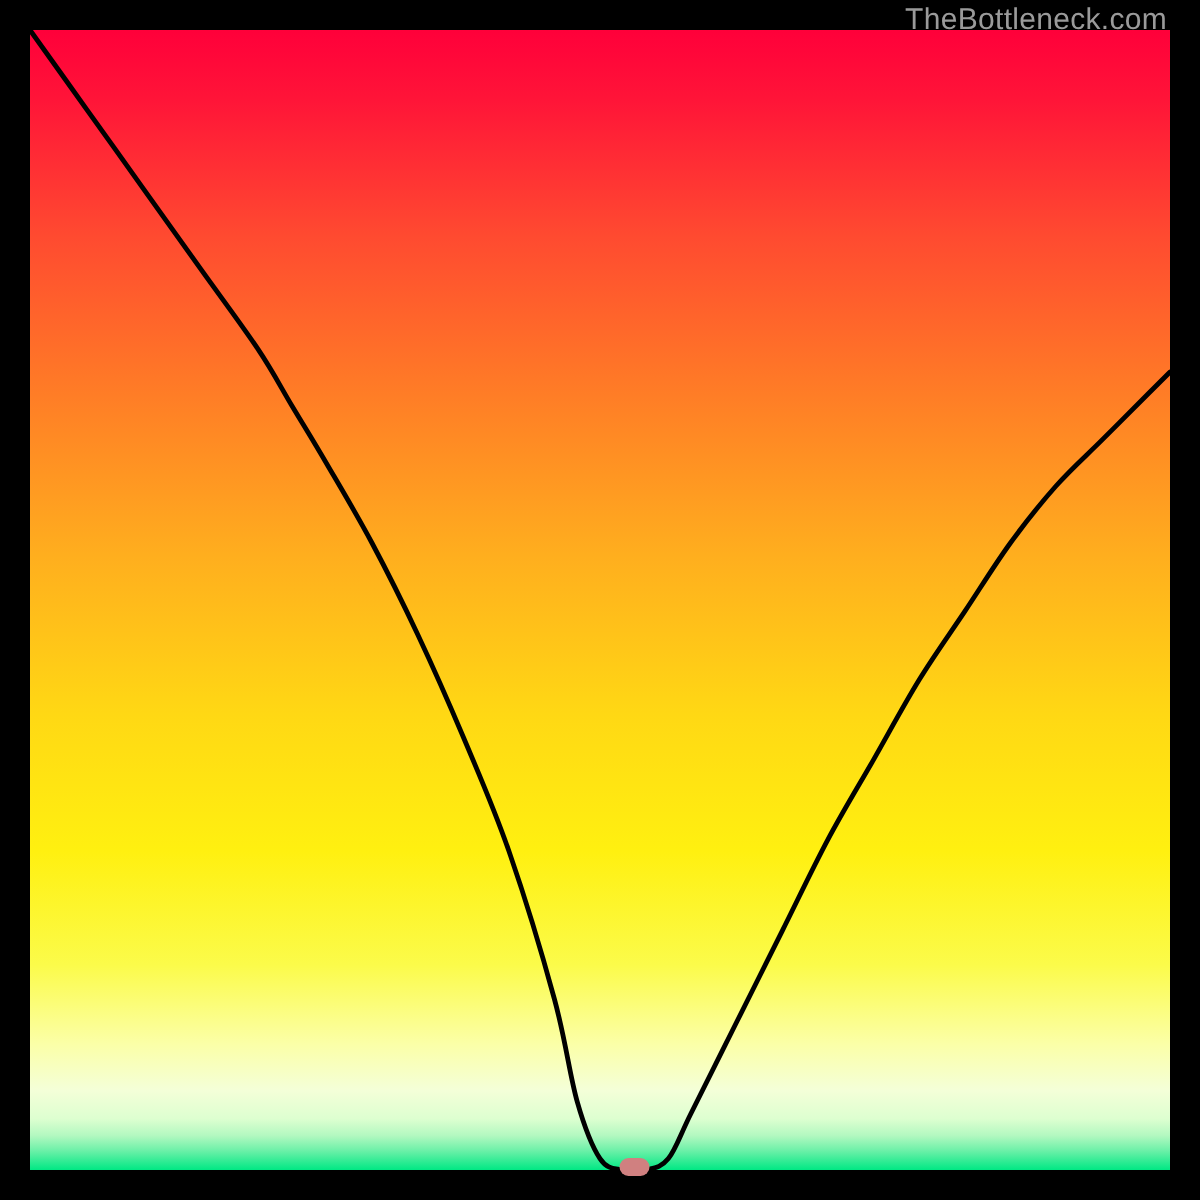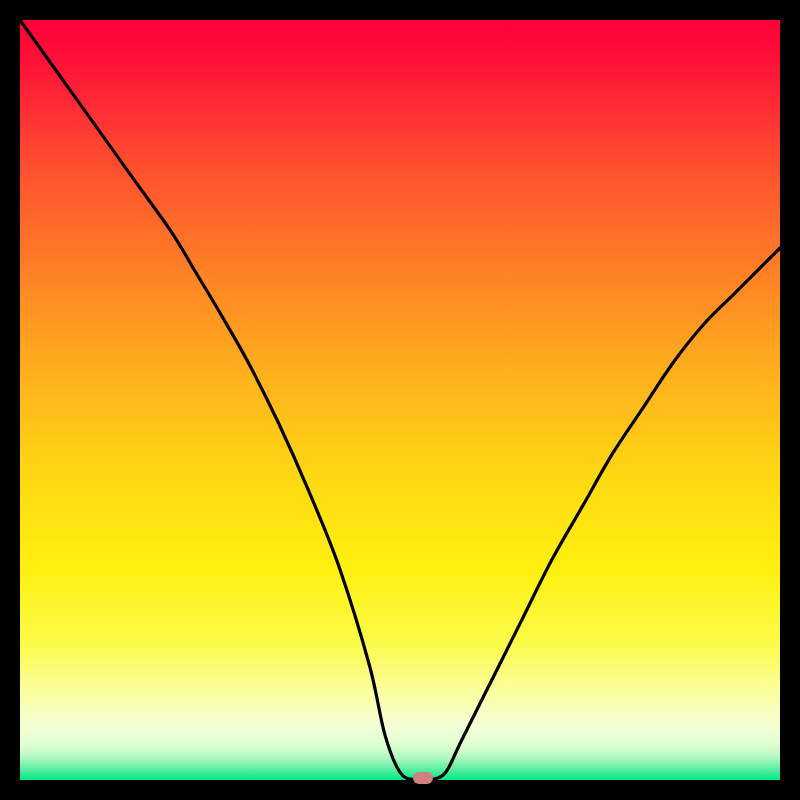--- a/index.html
+++ b/index.html
@@ -47,20 +47,21 @@
     background: #d08080;
     border-radius: 6px;
     transform: translate(-50%, -50%);
   }
 </style>
 </head>
 <body>
 
 <div class="frame">
 
+  <div class="watermark">TheBottleneck.com</div>
 
   <div class="plot-area">
 
     <svg class="plot-bg" viewBox="0 0 760 760" preserveAspectRatio="none">
       <defs>
         <linearGradient id="bgGrad" x1="0" y1="0" x2="0" y2="1">
           <stop offset="0%" stop-color="#ff003a"></stop>
           <stop offset="6%" stop-color="#ff1438"></stop>
           <stop offset="18%" stop-color="#ff4a30"></stop>
           <stop offset="32%" stop-color="#ff7d26"></stop>

